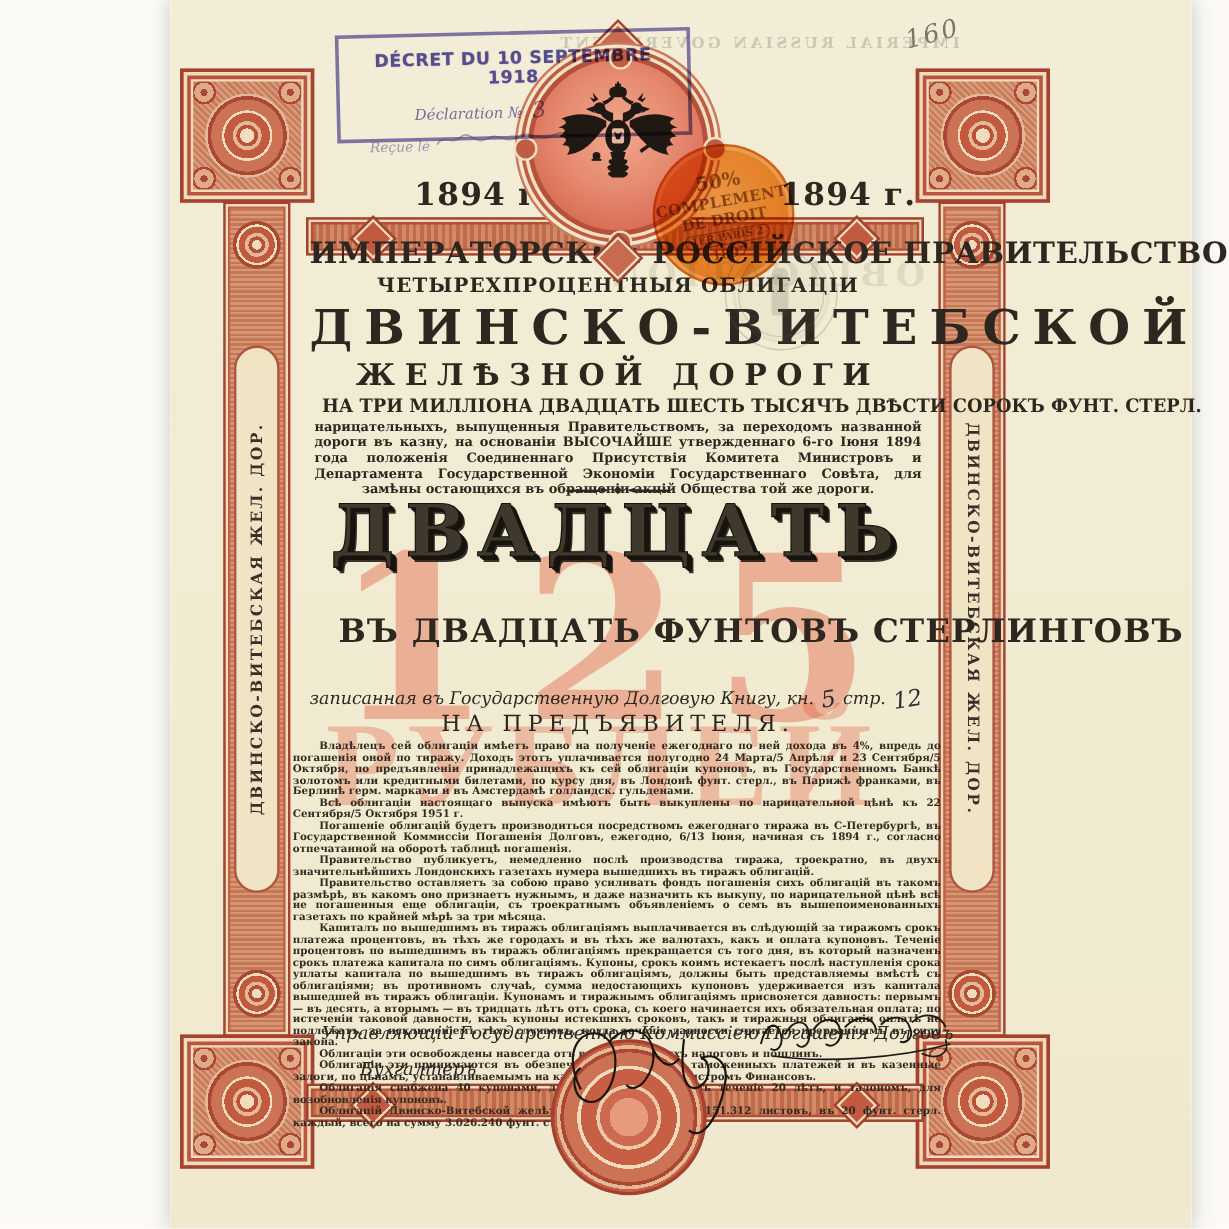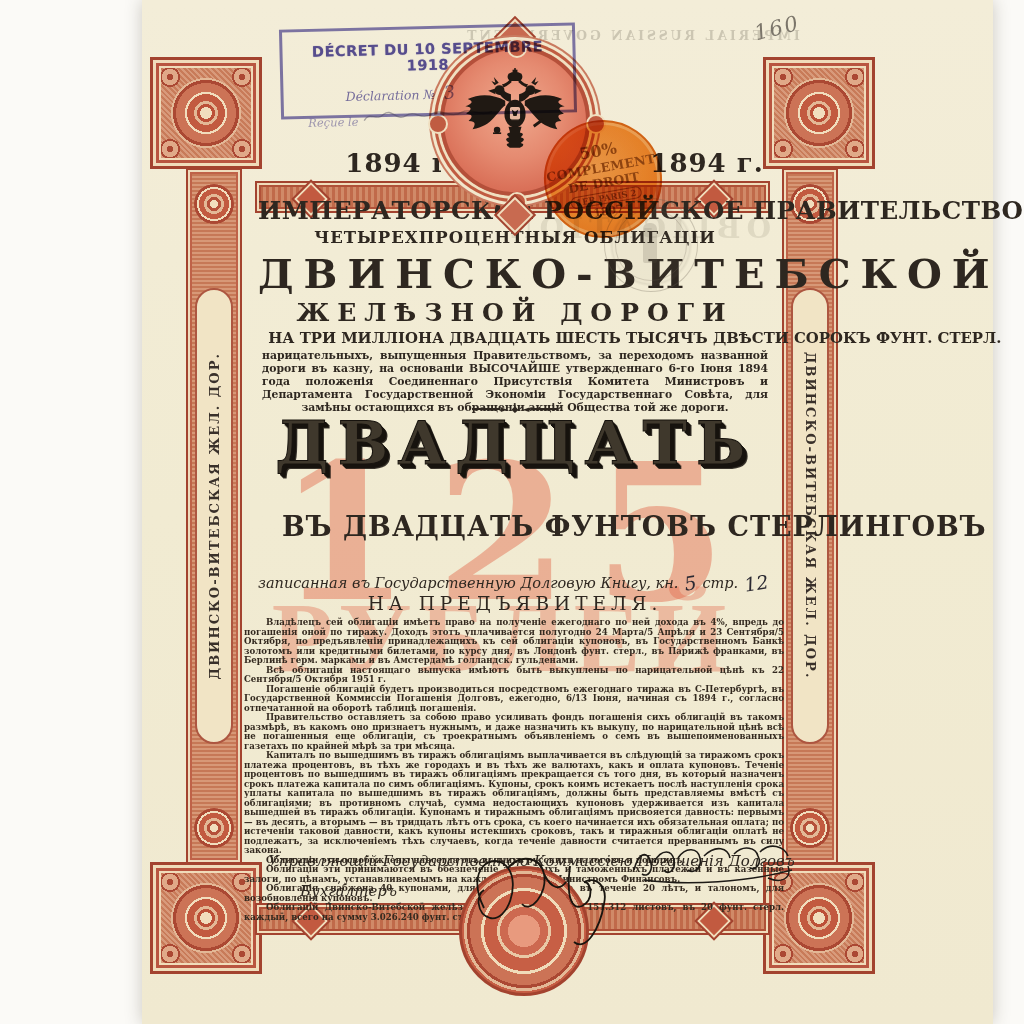--- a/index.html
+++ b/index.html
@@ -231,20 +231,21 @@
     <div class="cline denom">ВЪ ДВАДЦАТЬ ФУНТОВЪ СТЕРЛИНГОВЪ</div>
     <div class="cline register">
       <span>записанная въ Государственную Долговую Книгу, кн.</span><span class="hand">5</span><span>стр.</span><span class="hand">12</span>
     </div>
     <div class="cline bearer">НА ПРЕДЪЯВИТЕЛЯ.</div>
 
     <div class="bodytext">
       <p>Владѣлецъ сей облигаціи имѣетъ право на полученіе ежегоднаго по ней дохода въ 4%, впредь до погашенія оной по тиражу. Доходъ этотъ уплачивается полугодно 24 Марта/5 Апрѣля и 23 Сентября/5 Октября, по предъявленіи принадлежащихъ къ сей облигаціи купоновъ, въ Государственномъ Банкѣ золотомъ или кредитными билетами, по курсу дня, въ Лондонѣ фунт. стерл., въ Парижѣ франками, въ Берлинѣ герм. марками и въ Амстердамѣ голландск. гульденами.</p>
       <p>Всѣ облигаціи настоящаго выпуска имѣютъ быть выкуплены по нарицательной цѣнѣ къ 22 Сентября/5 Октября 1951 г.</p>
       <p>Погашеніе облигацій будетъ производиться посредствомъ ежегоднаго тиража въ С-Петербургѣ, въ Государственной Коммиссіи Погашенія Долговъ, ежегодно, 6/13 Іюня, начиная съ 1894 г., согласно отпечатанной на оборотѣ таблицѣ погашенія.</p>
+      <p>Правительство публикуетъ, немедленно послѣ производства тиража, троекратно, въ двухъ значительнѣйшихъ Лондонскихъ газетахъ нумера вышедшихъ въ тиражъ облигацій.</p>
       <p>Правительство оставляетъ за собою право усиливать фондъ погашенія сихъ облигацій въ такомъ размѣрѣ, въ какомъ оно признаетъ нужнымъ, и даже назначить къ выкупу, по нарицательной цѣнѣ всѣ не погашенныя еще облигаціи, съ троекратнымъ объявленіемъ о семъ въ вышепоименованныхъ газетахъ по крайней мѣрѣ за три мѣсяца.</p>
       <p>Капиталъ по вышедшимъ въ тиражъ облигаціямъ выплачивается въ слѣдующій за тиражомъ срокъ платежа процентовъ, въ тѣхъ же городахъ и въ тѣхъ же валютахъ, какъ и оплата купоновъ. Теченіе процентовъ по вышедшимъ въ тиражъ облигаціямъ прекращается съ того дня, въ который назначенъ срокъ платежа капитала по симъ облигаціямъ. Купоны, срокъ коимъ истекаетъ послѣ наступленія срока уплаты капитала по вышедшимъ въ тиражъ облигаціямъ, должны быть представляемы вмѣстѣ съ облигаціями; въ противномъ случаѣ, сумма недостающихъ купоновъ удерживается изъ капитала вышедшей въ тиражъ облигаціи. Купонамъ и тиражнымъ облигаціямъ присвояется давность: первымъ — въ десять, а вторымъ — въ тридцать лѣтъ отъ срока, съ коего начинается ихъ обязательная оплата; по истеченіи таковой давности, какъ купоны истекшихъ сроковъ, такъ и тиражныя облигаціи оплатѣ не подлежатъ, за исключеніемъ тѣхъ случаевъ, когда теченіе давности считается прерваннымъ въ силу закона.</p>
       <p>Облигаціи эти освобождены навсегда отъ всякихъ русскихъ налоговъ и пошлинъ.</p>
       <p>Облигаціи эти принимаются въ обезпеченіе акцизныхъ и таможенныхъ платежей и въ казенные залоги, по цѣнамъ, устанавливаемымъ на каждое полугодіе Министромъ Финансовъ.</p>
       <p>Облигація снабжена 40 купонами, для полученія дохода въ теченіе 20 лѣтъ, и талономъ, для возобновленія купоновъ.</p>
       <p>Облигацій Двинско-Витебской желѣзной дороги выпущено 151.312 листовъ, въ 20 фунт. стерл. каждый, всего на сумму 3.026.240 фунт. стерл.</p>
     </div>
 
     <div class="sigline" style="left:126px;top:852px;">Управляющій Государственною Коммиссіею Погашенія Долговъ</div>
     <svg class="sig-svg" style="left:486px;top:840px;" width="170" height="48" viewBox="0 0 170 48">

